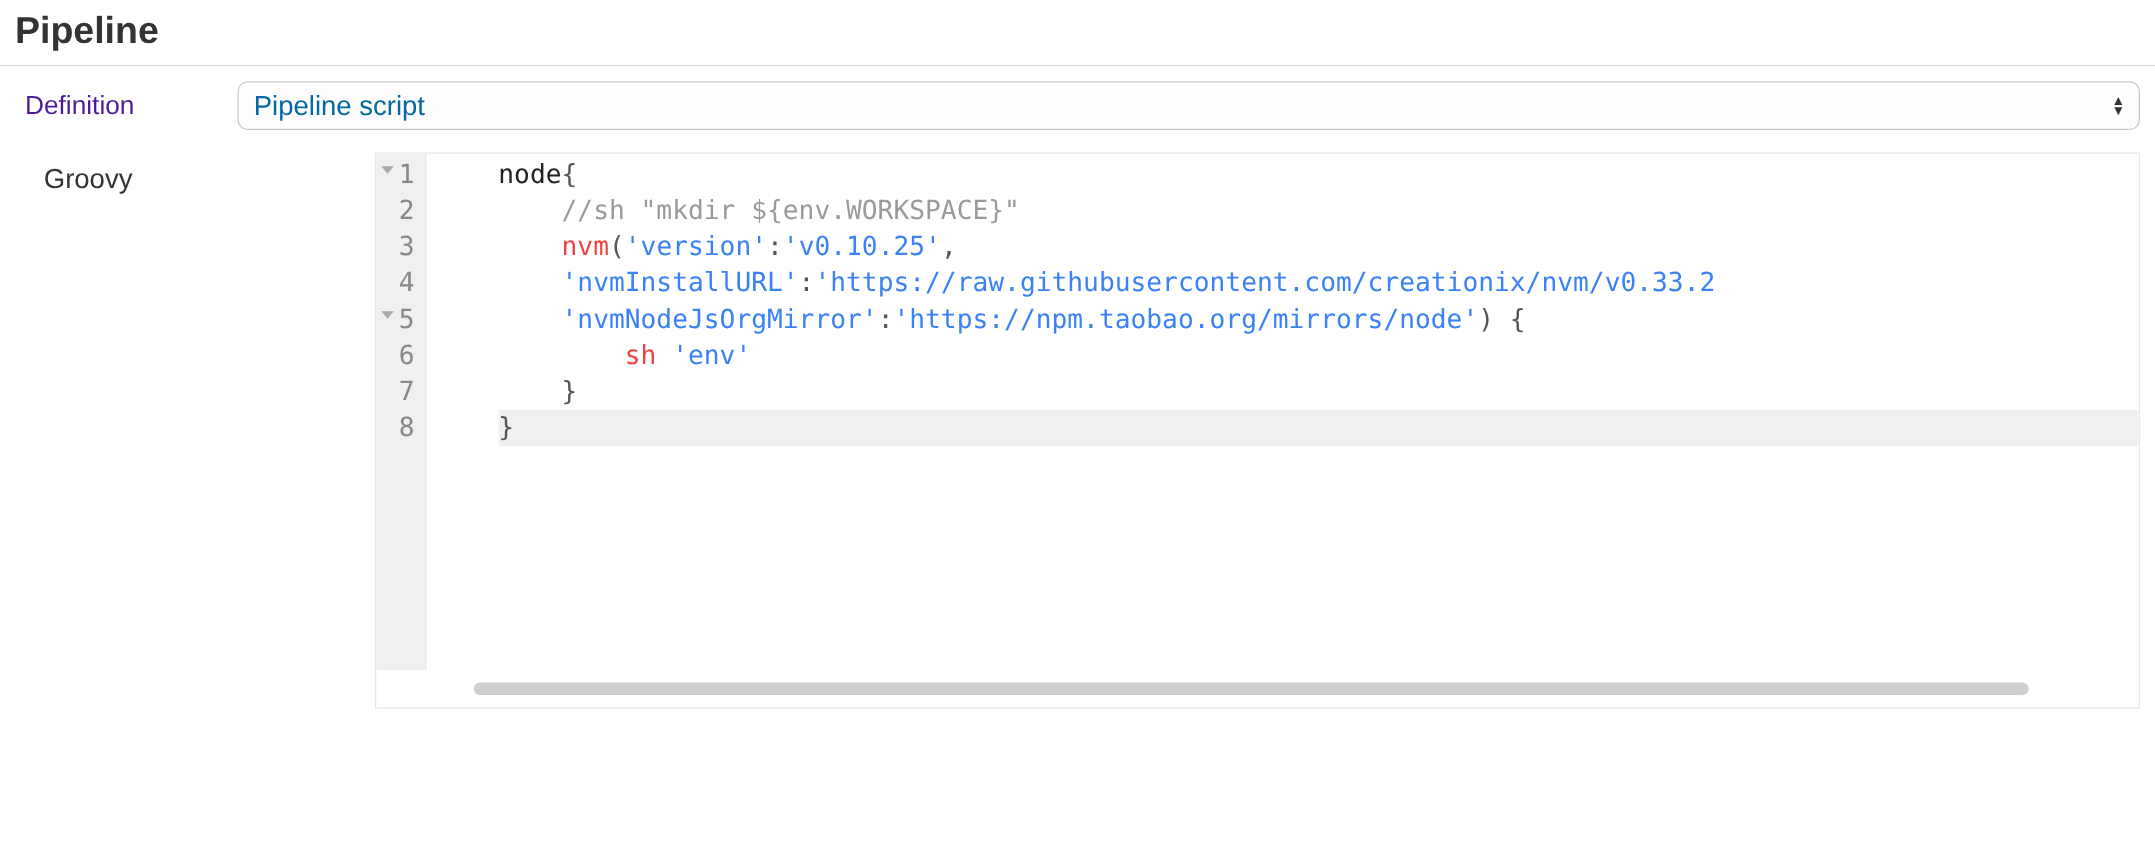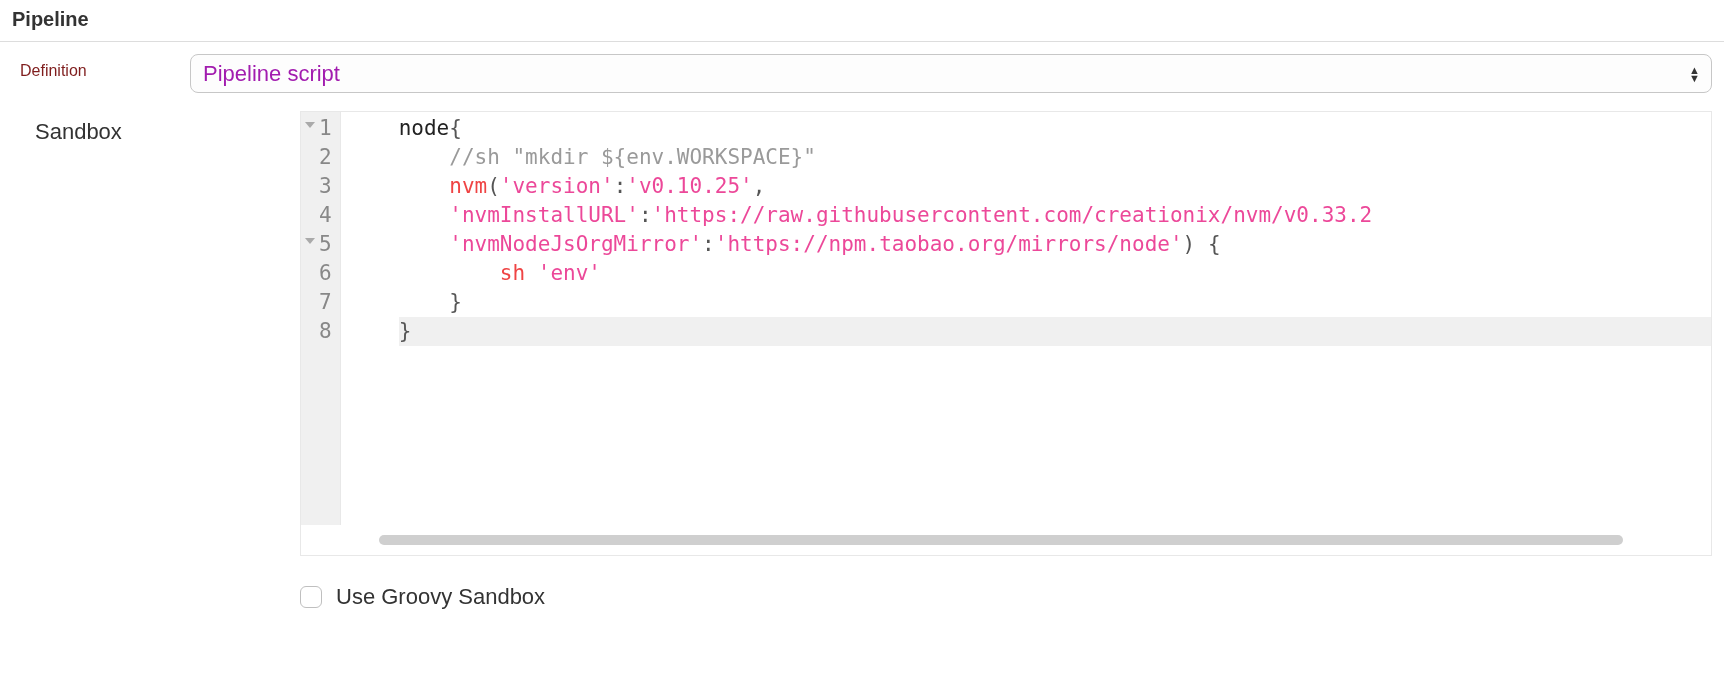--- a/index.html
+++ b/index.html
@@ -7,56 +7,56 @@
     margin: 0;
     padding: 0;
     font-family: -apple-system, BlinkMacSystemFont, "Segoe UI", Helvetica, Arial, sans-serif;
     font-size: 18px;
     color: #333;
     background: #fff;
     width: 1724px;
   }
   .section-header {
     font-weight: bold;
-    font-size: 20px;
+    font-size: 30px;
     padding: 8px 12px 10px 12px;
     border-bottom: 1px solid #ddd;
   }
   .form-area {
     padding: 12px 12px 0 20px;
   }
   .row {
     display: flex;
     align-items: flex-start;
     margin-bottom: 18px;
   }
   .label-col {
     width: 170px;
     flex: 0 0 170px;
     padding-top: 8px;
-    font-size: 16px;
-    color: #7f1d1d;
+    font-size: 21px;
+    color: #4c1d95;
   }
   .field-col {
     flex: 1;
   }
   .select-wrap {
     position: relative;
   }
   select.definition-select {
     width: 100%;
     font-size: 22px;
     padding: 6px 36px 6px 12px;
     border: 1px solid #c7c7c7;
     border-radius: 8px;
     background: #fdfdfd;
     appearance: none;
     -webkit-appearance: none;
     -moz-appearance: none;
-    color: #a21caf;
+    color: #0369a1;
   }
   .select-arrows {
     position: absolute;
     right: 12px;
     top: 50%;
     transform: translateY(-50%);
     pointer-events: none;
     display: flex;
     flex-direction: column;
     line-height: 8px;
@@ -126,21 +126,21 @@
   .code-lines .line {
     height: 29px;
   }
   .code-lines .line.active {
     background: #f0f0f0;
   }
   .tok-kw { color: #222; }
   .tok-punc { color: #555; }
   .tok-comment { color: #9a9a9a; }
   .tok-call { color: #ef4444; }
-  .tok-str { color: #ec4899; }
+  .tok-str { color: #3b82f6; }
   .tok-plain { color: #222; }
 
   .hscroll {
     height: 18px;
     margin: 6px 8px 6px 78px;
     position: relative;
   }
   .hscroll-track {
     position: absolute;
     left: 0; right: 80px; top: 4px;
@@ -182,41 +182,37 @@
         </select>
         <div class="select-arrows">
           <span>▲</span>
             <span>▼</span>
         </div>
       </div>
     </div>
   </div>
 
   <div class="row">
-    <div class="script-label-col">Sandbox</div>
+    <div class="script-label-col">Groovy</div>
     <div class="script-field-col">
       <div class="code-editor">
         <div class="code-body">
           <div class="gutter" id="gutter">
               <div class="ln">1<span class="fold"></span></div>
               <div class="ln">2</div>
               <div class="ln">3</div>
               <div class="ln">4</div>
               <div class="ln">5<span class="fold"></span></div>
               <div class="ln">6</div>
               <div class="ln">7</div>
               <div class="ln">8</div>
             </div>
           <div class="code-lines" id="codelines"><div class="line"><span class="tok-kw">node</span><span class="tok-punc">{</span></div><div class="line"><span class="tok-plain">    </span><span class="tok-comment">//sh "mkdir ${env.WORKSPACE}"</span></div><div class="line"><span class="tok-plain">    </span><span class="tok-call">nvm</span><span class="tok-punc">(</span><span class="tok-str">'version'</span><span class="tok-punc">:</span><span class="tok-str">'v0.10.25'</span><span class="tok-punc">,</span></div><div class="line"><span class="tok-plain">    </span><span class="tok-str">'nvmInstallURL'</span><span class="tok-punc">:</span><span class="tok-str">'https://raw.githubusercontent.com/creationix/nvm/v0.33.2</span></div><div class="line"><span class="tok-plain">    </span><span class="tok-str">'nvmNodeJsOrgMirror'</span><span class="tok-punc">:</span><span class="tok-str">'https://npm.taobao.org/mirrors/node'</span><span class="tok-punc">)</span><span class="tok-plain"> </span><span class="tok-punc">{</span></div><div class="line"><span class="tok-plain">        </span><span class="tok-call">sh </span><span class="tok-str">'env'</span></div><div class="line"><span class="tok-plain">    </span><span class="tok-punc">}</span></div><div class="line active"><span class="tok-punc">}</span></div></div>
         </div>
         <div class="hscroll">
           <div class="hscroll-track"></div>
         </div>
       </div>
 
-      <div class="checkbox-row">
-        <span class="chk" role="checkbox" aria-checked="false"></span>
-        <span>Use Groovy Sandbox</span>
-      </div>
     </div>
   </div>
 
 </div>
 
 </body></html>

